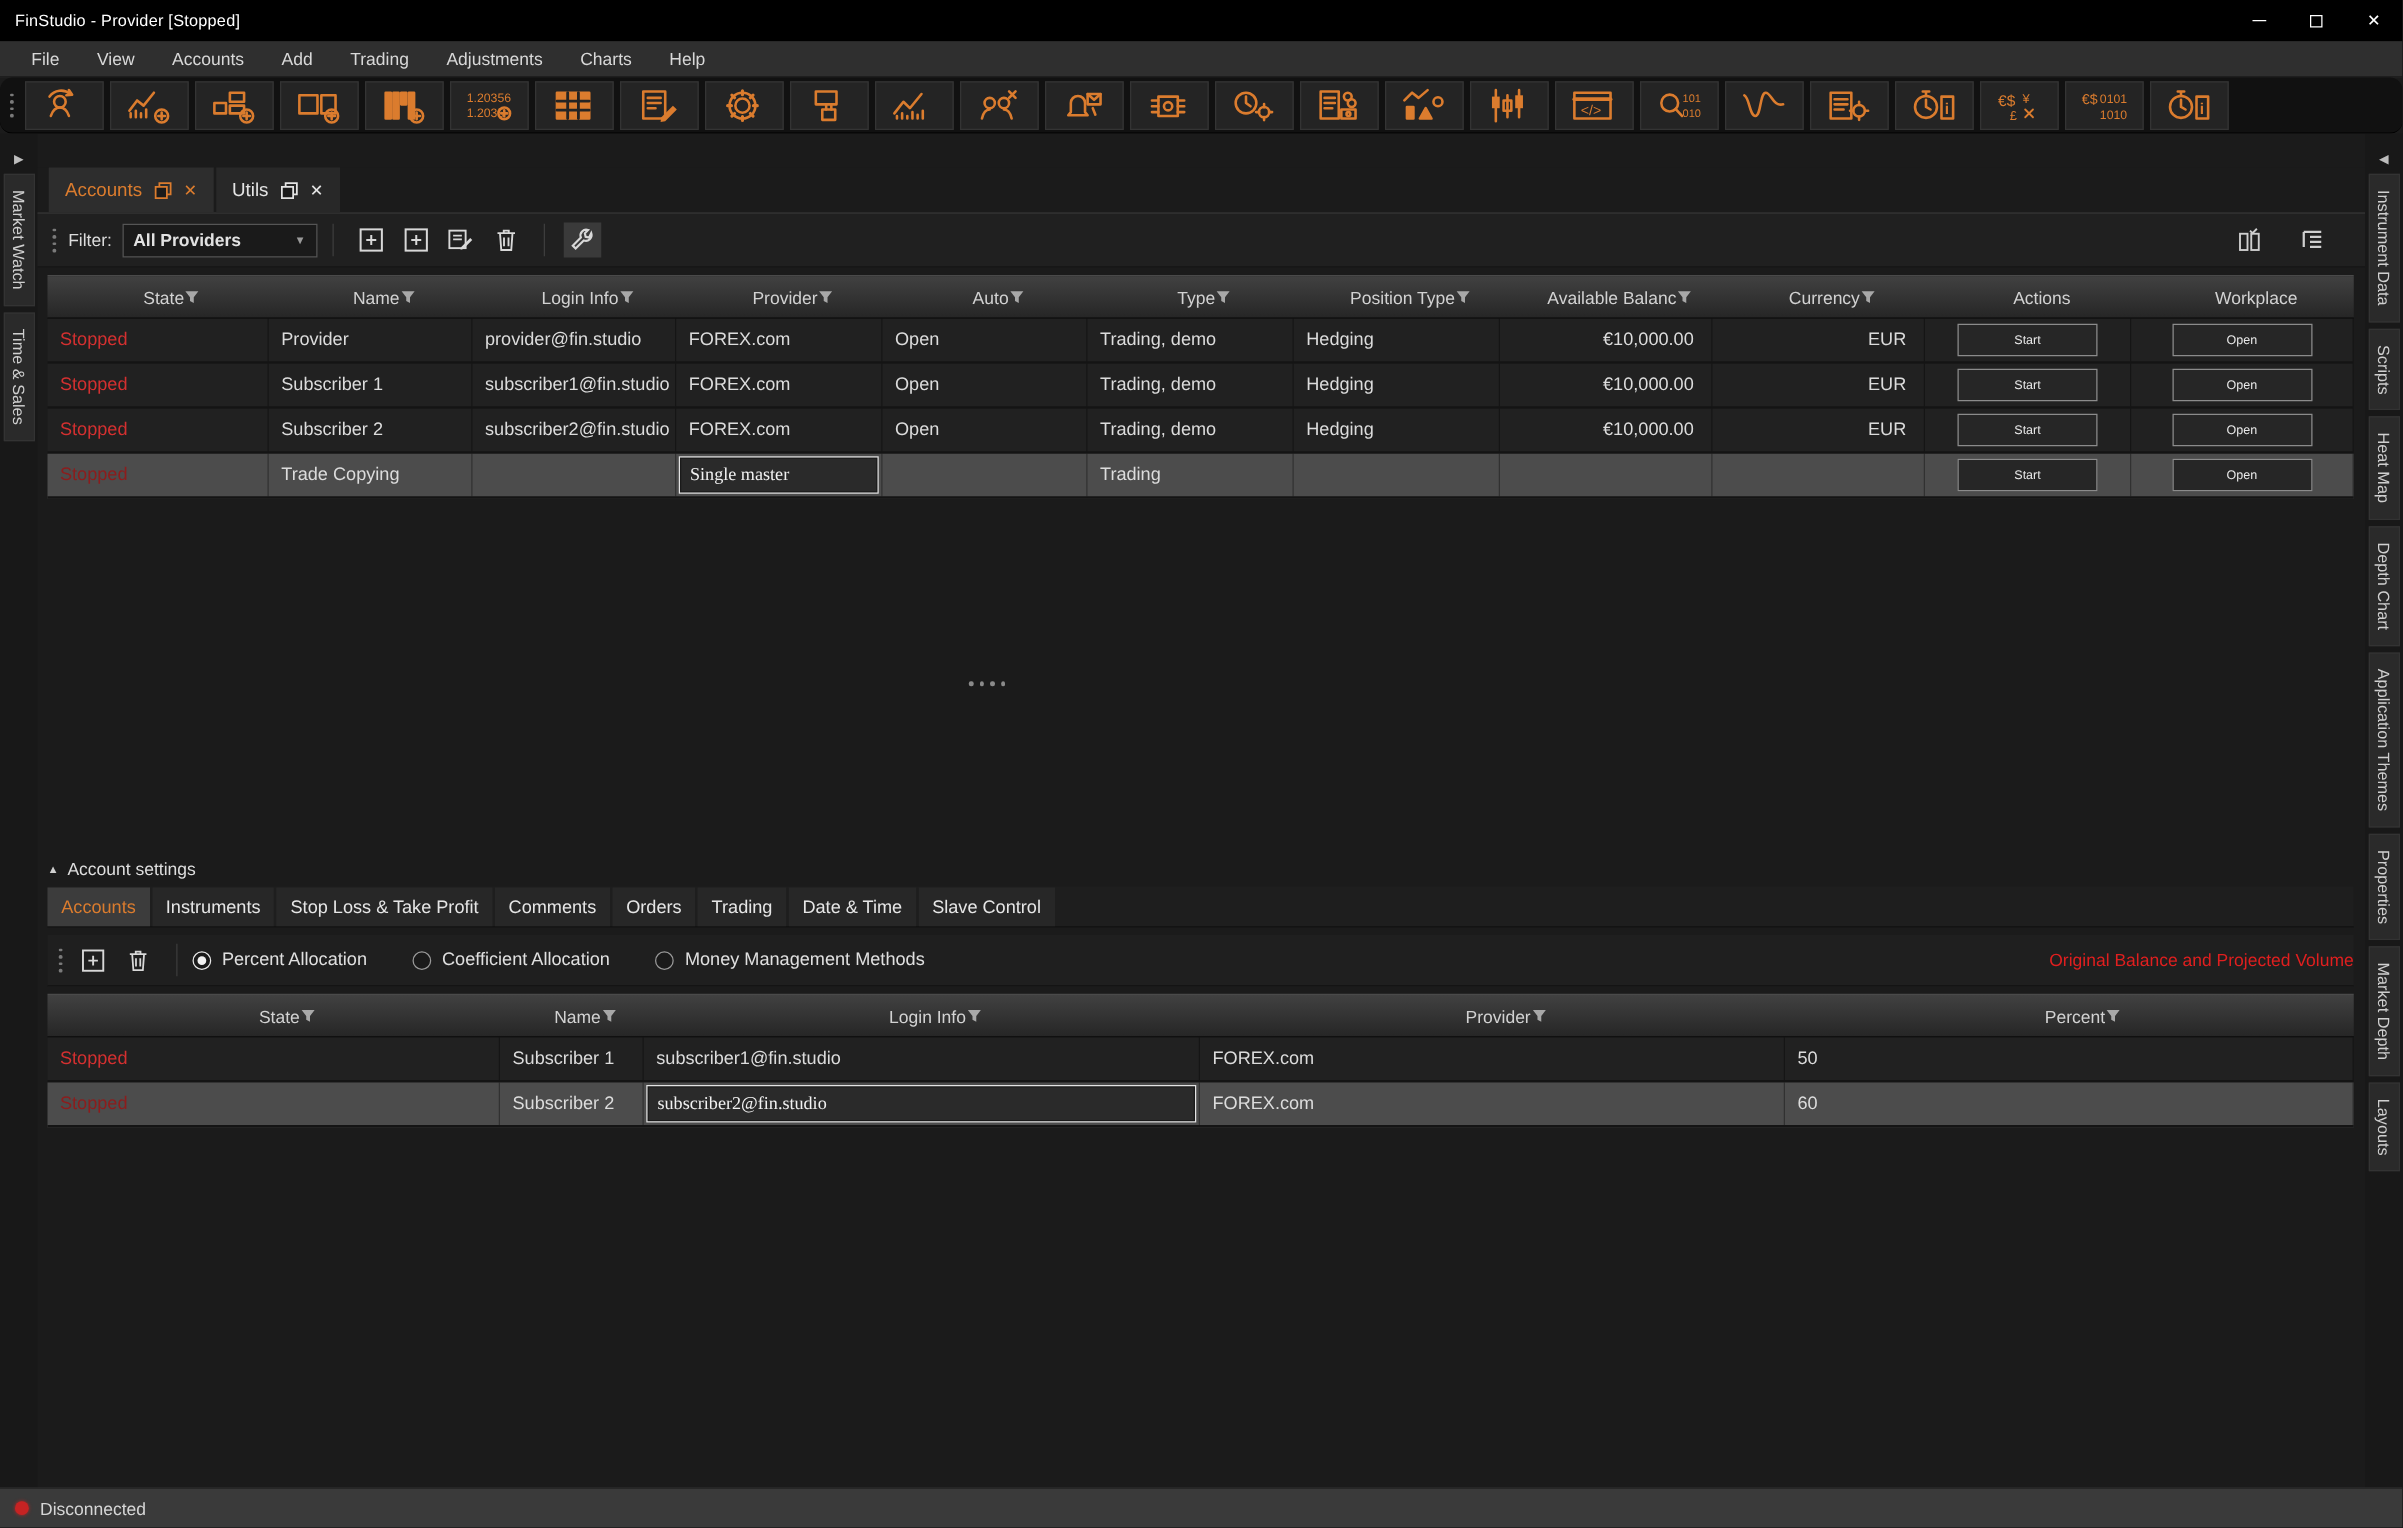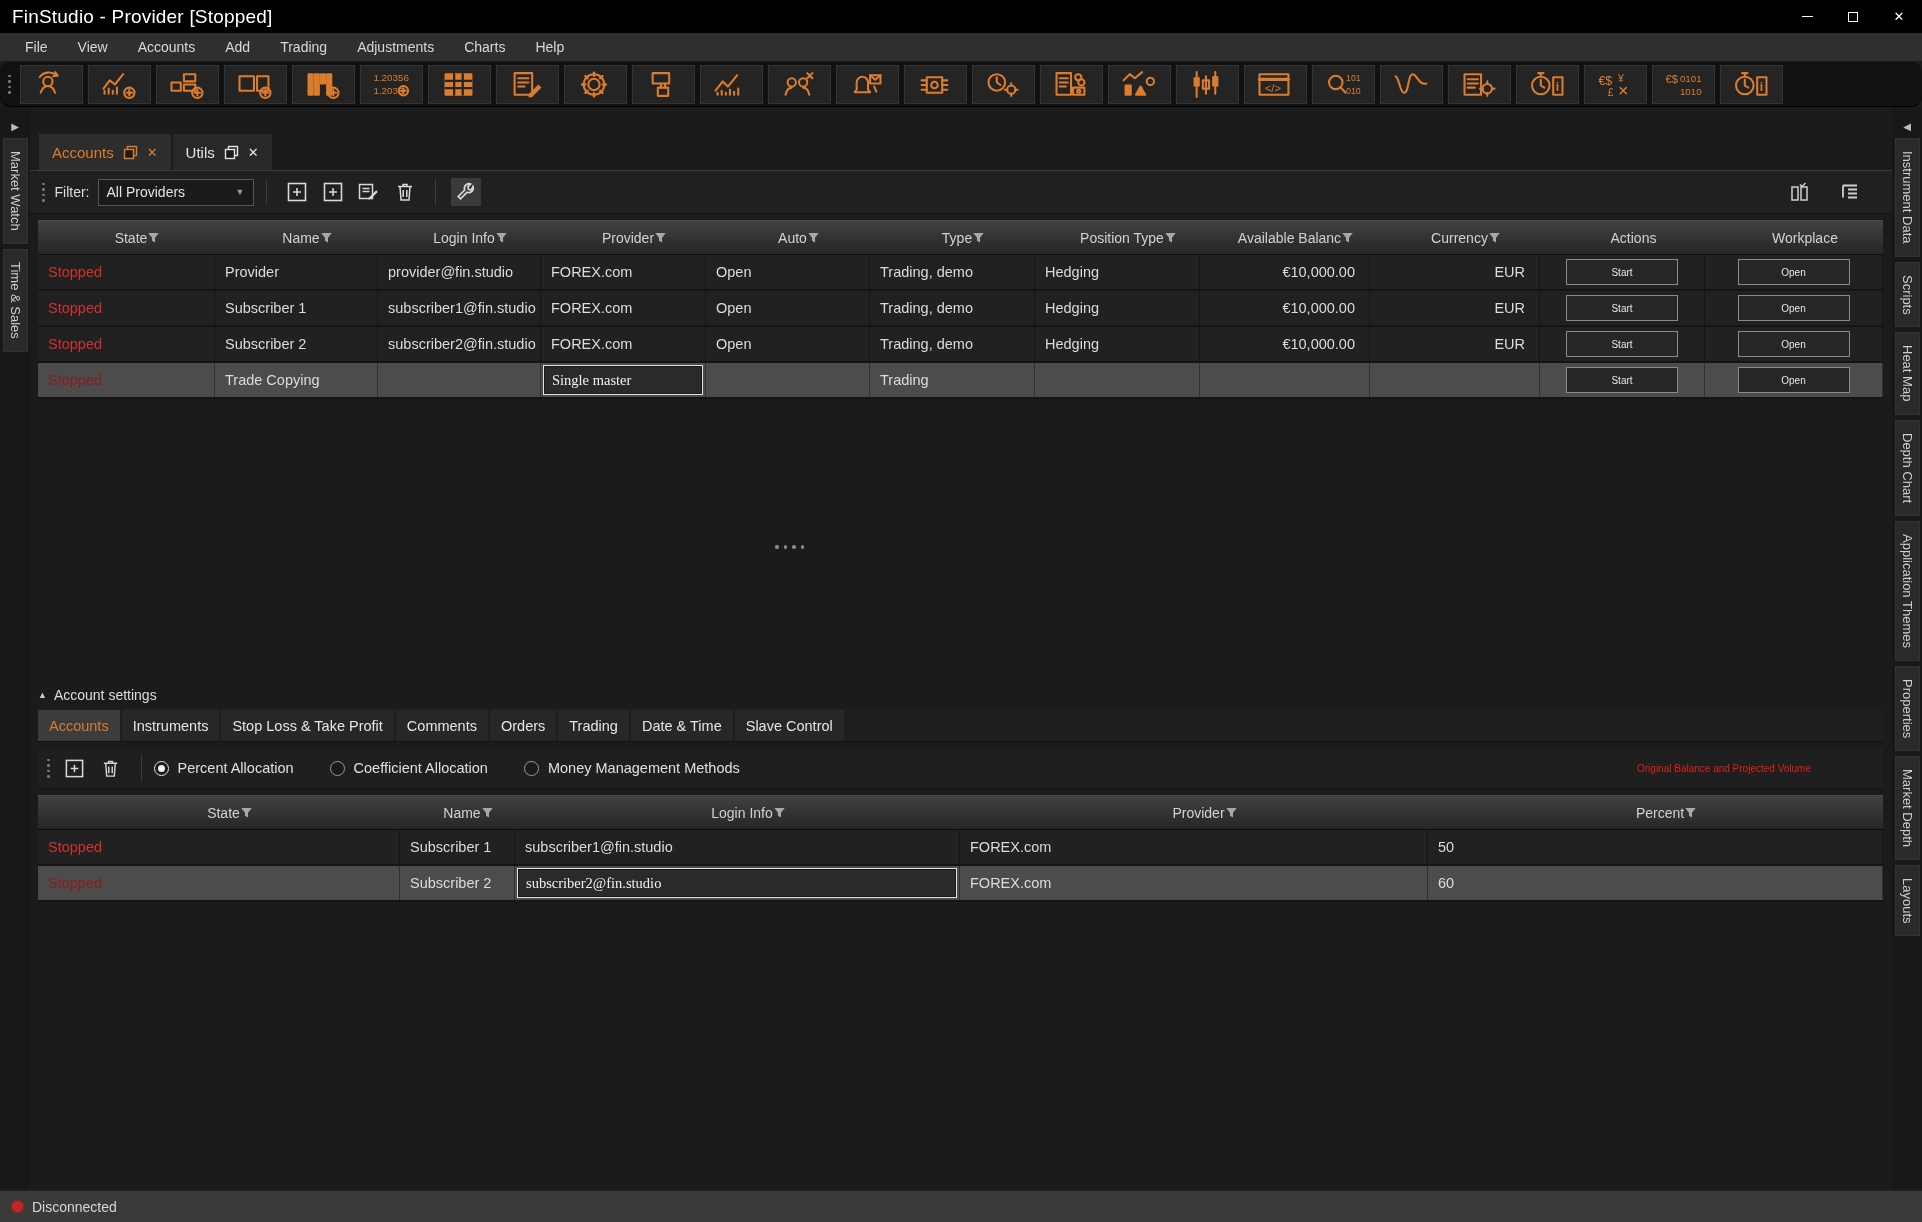--- a/index.html
+++ b/index.html
@@ -4,21 +4,21 @@
 <style>
   * { box-sizing: border-box; margin: 0; padding: 0; }
   html,body { width:1922px; height:1222px; overflow:hidden; }
   body {
     background:#1b1b1b; color:#d6d6d6;
     font-family:"Liberation Sans", sans-serif; font-size:14px;
     position:relative;
   }
   
   .titlebar{position:absolute;top:0;left:0;width:1922px;height:33px;background:#000;display:flex;align-items:center;padding-left:12px;}
-  .titlebar .title{color:#fff;font-size:19px;letter-spacing:.2px;}
+  .titlebar .title{color:#fff;font-size:13px;letter-spacing:.2px;}
   .win-controls{margin-left:auto;display:flex;height:100%;}
   .win-btn{width:46px;height:100%;display:flex;align-items:center;justify-content:center;color:#fff;font-size:13px;}
   .min-glyph{display:inline-block;width:11px;height:1px;background:#fff;}
   .max-glyph{display:inline-block;width:10px;height:10px;border:1px solid #fff;}
   
   .menubar{position:absolute;top:33px;left:0;width:1922px;height:29px;background:#2f2f2f;display:flex;align-items:center;padding-left:10px;border-bottom:1px solid #1a1a1a;}
   .menu-item{padding:0 15px;color:#d8d8d8;font-size:14px;line-height:29px;}
   
   .toolbar{position:absolute;top:62px;left:0;width:1922px;height:45px;background:#111;display:flex;align-items:center;gap:5px;padding-left:4px;border-bottom:1px solid #000;border-radius:10px;}
   .drag-dots{display:flex;flex-direction:column;gap:3px;padding:0 4px;}
@@ -36,21 +36,21 @@
   .center{position:absolute;left:30px;right:30px;top:0;bottom:0;background:#1b1b1b;}
   
   .doc-tabs{position:absolute;top:27px;left:0;right:0;height:37px;display:flex;align-items:flex-end;padding-left:9px;border-bottom:1px solid #3c3c3c;background:#1b1b1b;}
   .doc-tab{height:36px;display:flex;align-items:center;gap:9px;padding:0 13px;background:#282828;margin-right:2px;font-size:15px;color:#e4e4e4;}
   .doc-tab.active{color:#DB7C2E;background:#2d2d2d;}
   .doc-tab .tab-close{font-size:13px;}
   .doc-tab svg{display:block;}
   
   .filter-bar{position:absolute;top:64px;left:0;right:0;height:43px;background:#202020;display:flex;align-items:center;padding:0 12px 0 8px;border-bottom:1px solid #141414;}
   .filter-label{margin:0 8px 0 6px;color:#dcdcdc;}
-  .select-box{width:156px;height:27px;background:#1a1a1a;border:1px solid #555;display:flex;align-items:center;padding:0 8px;color:#e2e2e2;}
+  .select-box{width:156px;height:27px;background:#1a1a1a;border:1px solid #555;display:flex;align-items:center;padding:0 8px;color:#e2e2e2;font-weight:bold;}
   .select-box .caret{margin-left:auto;color:#9a9a9a;font-size:9px;}
   .vsep{width:1px;height:26px;background:#3d3d3d;margin:0 12px;}
   .icon-btn{width:30px;height:28px;display:flex;align-items:center;justify-content:center;margin:0 3px;}
   .icon-btn.active{background:#3a3a3a;}
   .filter-right{margin-left:auto;display:flex;gap:14px;padding-right:12px;}
   
   .grid-top{position:absolute;top:113px;left:8px;right:9px;}
   .grid-bottom{position:absolute;top:688px;left:8px;right:9px;}
   .thead,.trow{display:grid;align-items:stretch;}
   .grid-top .thead,.grid-top .trow{grid-template-columns:177px 163px 163px 165px 164px 165px 165px 170px 170px 165px 1fr;}
@@ -76,21 +76,21 @@
   .settings-header{position:absolute;top:580px;left:8px;color:#dedede;font-size:14px;display:flex;align-items:center;gap:7px;}
   .settings-header .tri{font-size:9px;color:#cfcfcf;}
   .settings-tabs{position:absolute;top:602px;left:8px;right:9px;height:33px;display:flex;align-items:flex-end;background:#1e1e1e;border-bottom:1px solid #101010;}
   .set-tab{height:31px;display:flex;align-items:center;padding:0 11px;background:#272727;margin-right:2px;color:#e6e6e6;font-size:14.5px;}
   .set-tab.active{background:#3c3c3c;color:#DB7C2E;}
   .alloc-bar{position:absolute;top:641px;left:8px;right:9px;height:41px;background:#1f1f1f;display:flex;align-items:center;padding-left:5px;border-bottom:1px solid #141414;}
   .radio-opt{display:flex;align-items:center;gap:9px;margin-right:36px;color:#e0e0e0;font-size:14.5px;}
   .radio-circle{width:15px;height:15px;border-radius:50%;border:1.5px solid #9a9a9a;display:flex;align-items:center;justify-content:center;background:#1a1a1a;}
   .radio-circle.on{border-color:#e8e8e8;}
   .radio-circle.on i{width:7px;height:7px;border-radius:50%;background:#f2f2f2;}
-  .alloc-note{margin-left:auto;margin-right:72px;color:#e01f1f;font-size:10px;}
+  .alloc-note{margin-left:auto;color:#e01f1f;font-size:14px;}
 </style>
 </head>
 <body>
 
 <div class="titlebar">
   <span class="title">FinStudio - Provider [Stopped]</span>
   <div class="win-controls">
     <div class="win-btn">
         <span class="min-glyph"></span>
       </div>

